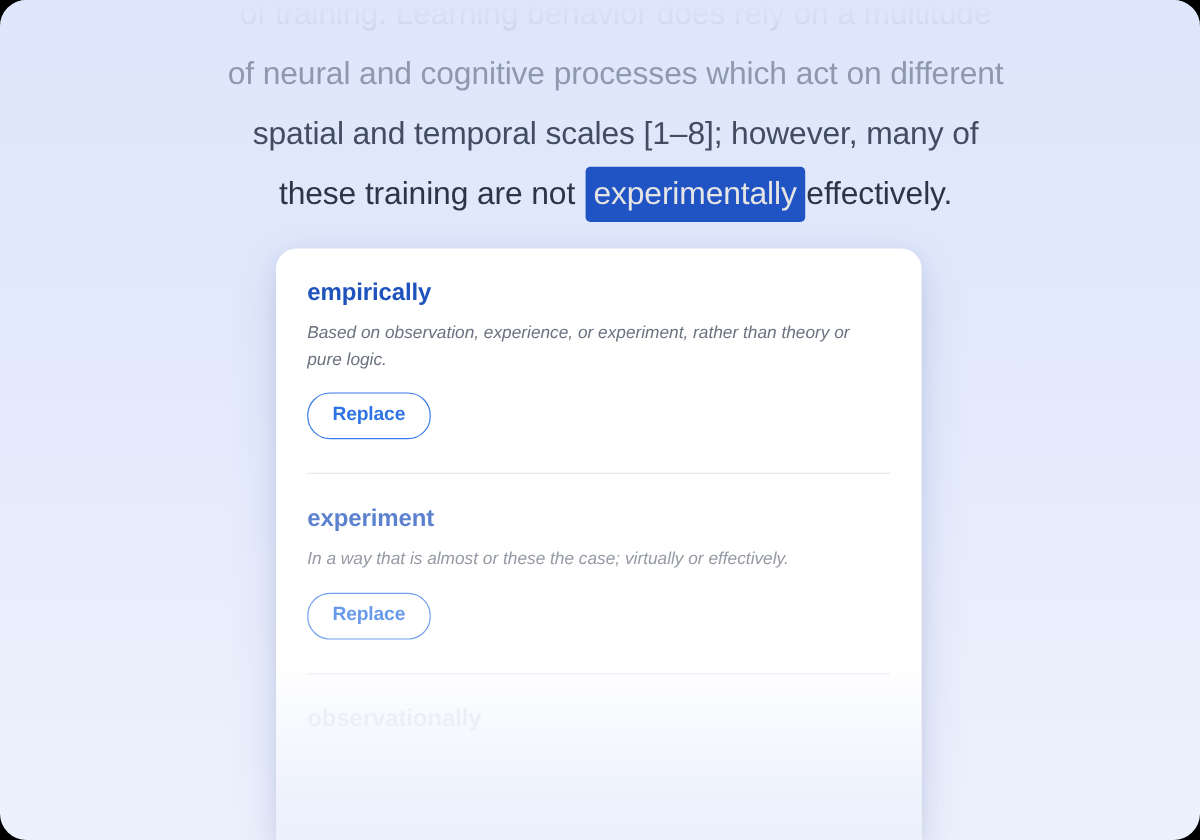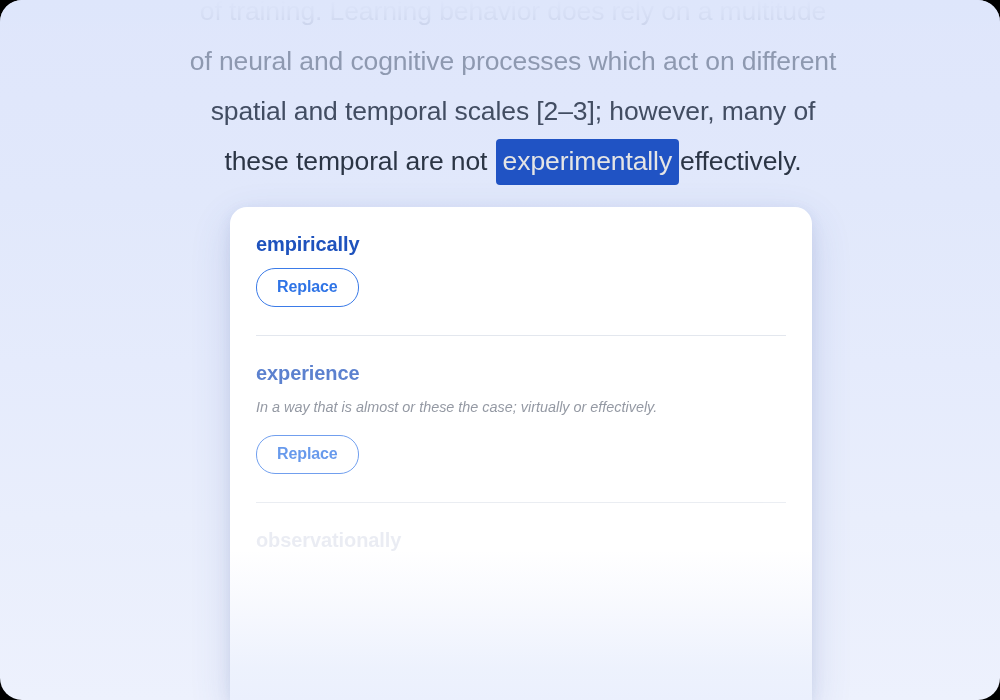--- a/index.html
+++ b/index.html
@@ -59,21 +59,21 @@
     margin: 0 1px;
     box-decoration-break: clone;
     -webkit-box-decoration-break: clone;
   }
 
   
   #suggestion-card {
     position: absolute;
     left: 230px;
     top: 207px;
-    width: 582px;
+    width: 538px;
     height: 493px;
     background: #ffffff;
     border-radius: 17px 17px 0 0;
     box-shadow:
       0 14px 40px rgba(62, 86, 160, 0.16),
       0 4px 14px rgba(62, 86, 160, 0.10);
     overflow: hidden;
   }
 
   #card-scroll {
@@ -160,37 +160,38 @@
   }
 </style>
 </head>
 <body>
 
 <div id="stage">
 
   <div id="doc-text">
     <div class="doc-line l1">of training. Learning behavior does rely on a multitude</div>
     <div class="doc-line l2">of neural and cognitive processes which act on different</div>
-    <div class="doc-line l3">spatial and temporal scales [2–3]; however, many of</div>
-    <div class="doc-line l4"><span>these temporal are not </span><span class="hl">experimentally</span><span>effectively.</span></div>
+    <div class="doc-line l3">spatial and temporal scales [1–8]; however, many of</div>
+    <div class="doc-line l4"><span>these training are not </span><span class="hl">experimentally</span><span>effectively.</span></div>
   </div>
 
   <div id="doc-fade"></div>
 
   <div id="suggestion-card">
     <div id="card-scroll">
 
       <div class="suggestion">
         <div class="sug-word">empirically</div>
+        <div class="sug-def">Based on observation, experience, or experiment, rather than theory or pure logic.</div>
         <button class="replace-btn">Replace</button>
         <div class="divider"></div>
       </div>
 
       <div class="suggestion dim-1">
-        <div class="sug-word">experience</div>
+        <div class="sug-word">experiment</div>
         <div class="sug-def">In a way that is almost or these the case; virtually or effectively.</div>
         <button class="replace-btn">Replace</button>
         <div class="divider"></div>
       </div>
 
       <div class="suggestion dim-2">
         <div class="sug-word">observationally</div>
       </div>
 
     </div>

